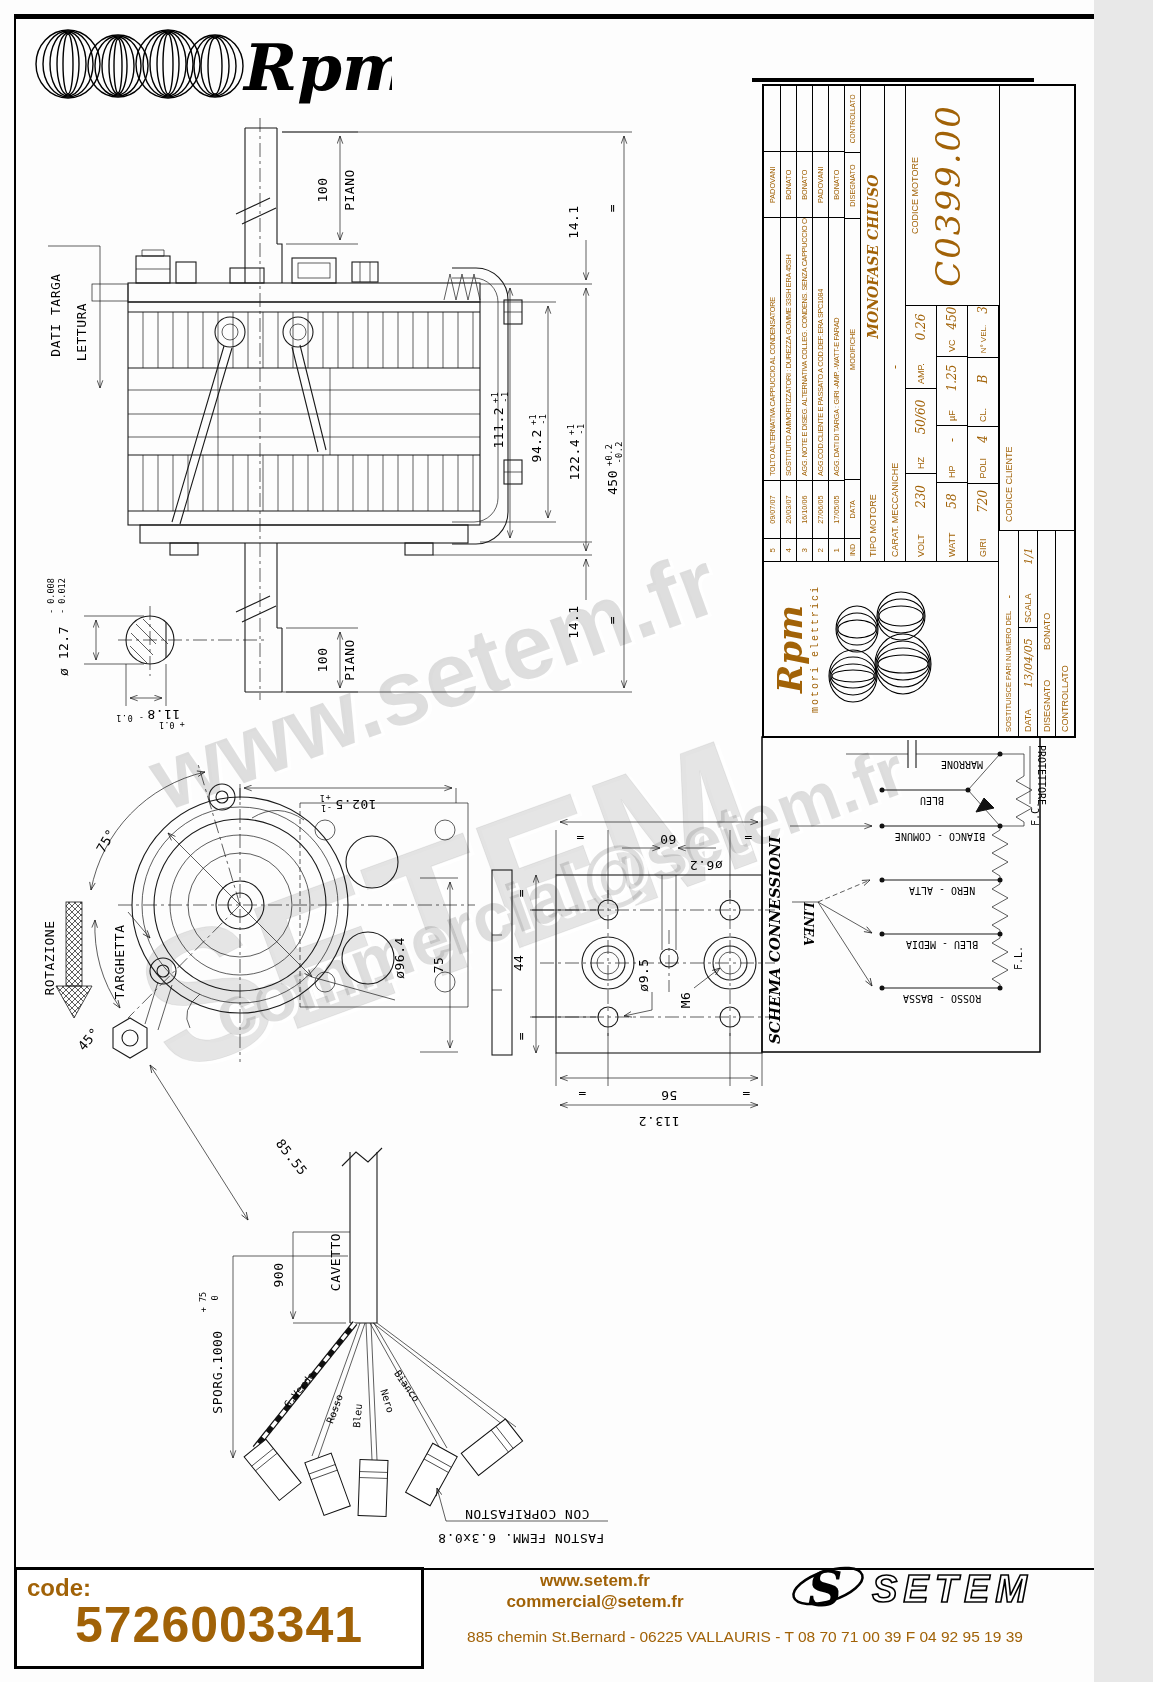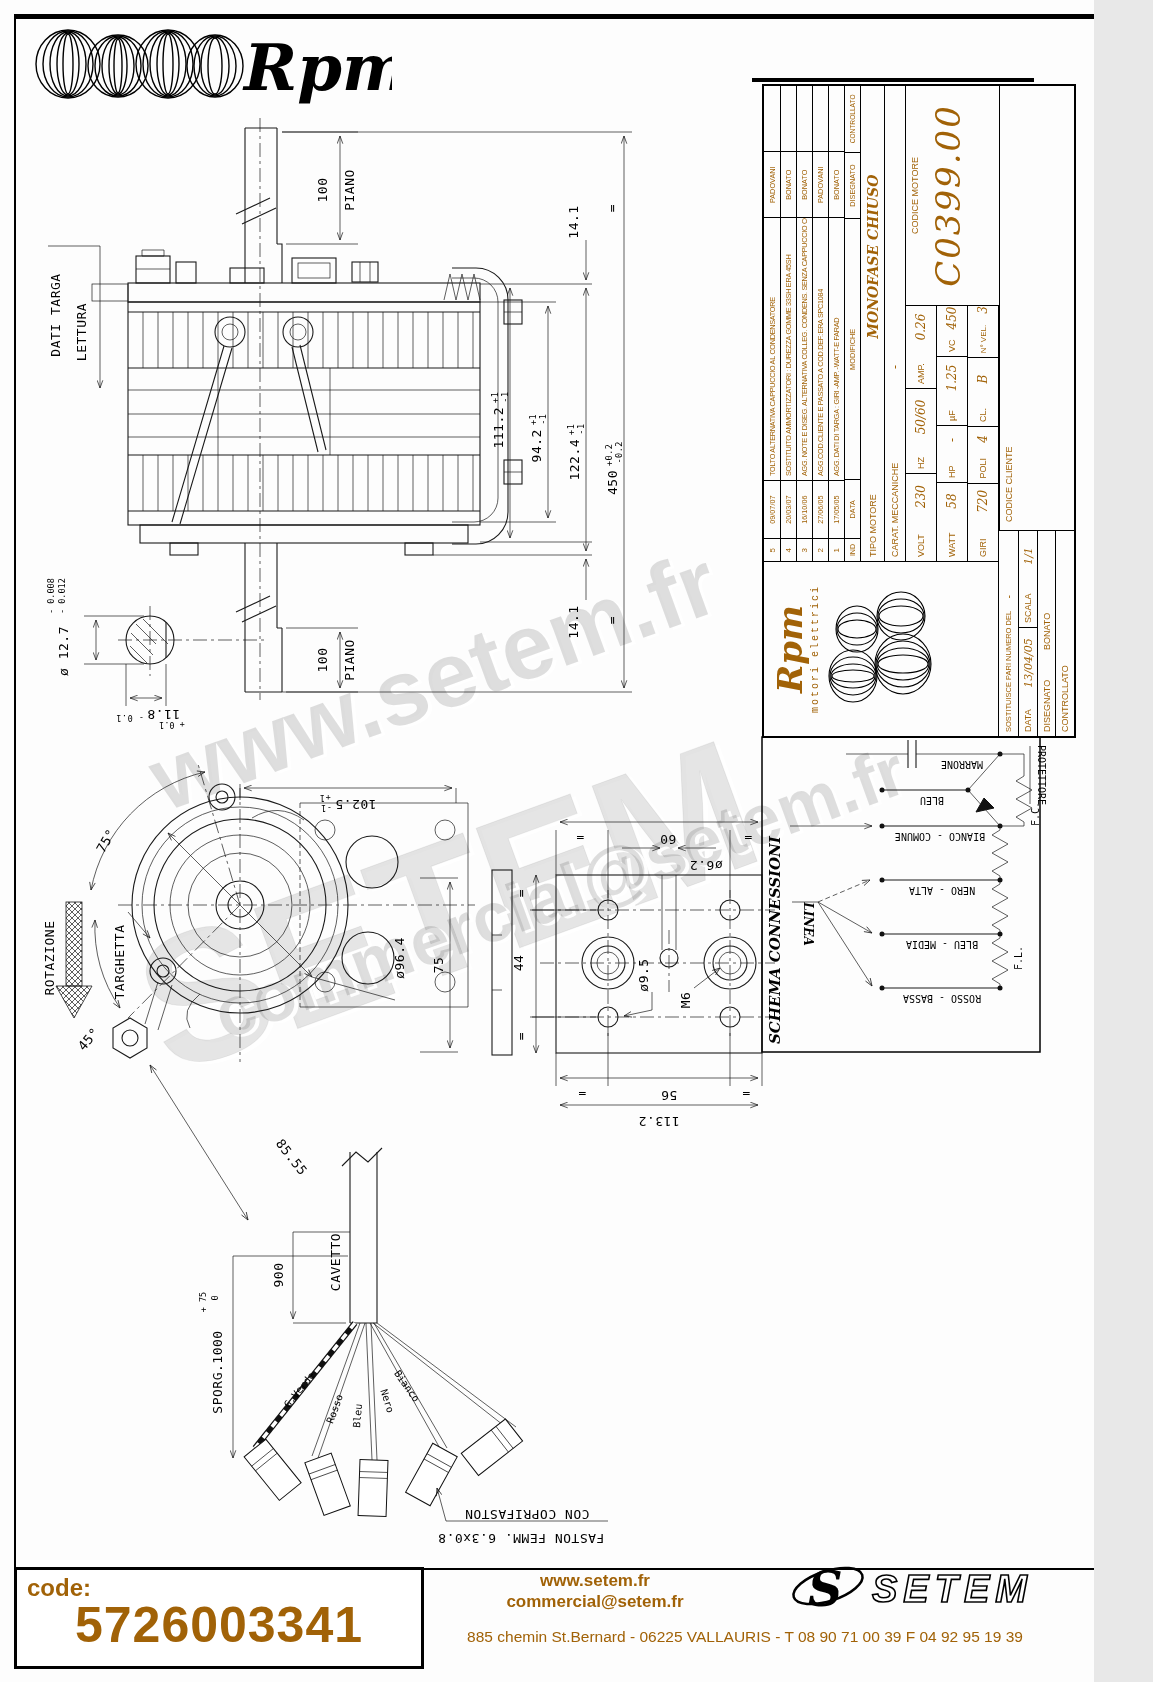--- a/index.html
+++ b/index.html
@@ -549,14 +549,14 @@
     <div>www.setem.fr</div>
     <div>commercial@setem.fr</div>
   </div>
   <svg id="setemlogo" width="300" height="68" viewBox="0 0 300 68">
     <g>
       <ellipse cx="48" cy="28" rx="36" ry="15" transform="rotate(-18 48 28)" fill="none" stroke="#000" stroke-width="2.5"></ellipse>
       <text x="28" y="48" style="font:italic bold 48px 'DejaVu Serif',serif" fill="#000">S</text>
     </g>
     <text x="92" y="44" style="font:italic bold 38px 'Liberation Sans',sans-serif;letter-spacing:6px" fill="#fff" stroke="#000" stroke-width="1.6">SETEM</text>
   </svg>
-  <div id="foot-addr">885 chemin St.Bernard  -  06225 VALLAURIS  -  T 08 90 71 00 39   F 04 92 95 19 39</div>
+  <div id="foot-addr">885 chemin St.Bernard  -  06225 VALLAURIS  -  T 08 70 71 00 39   F 04 92 95 19 39</div>
 </div>
 
 </body></html>

